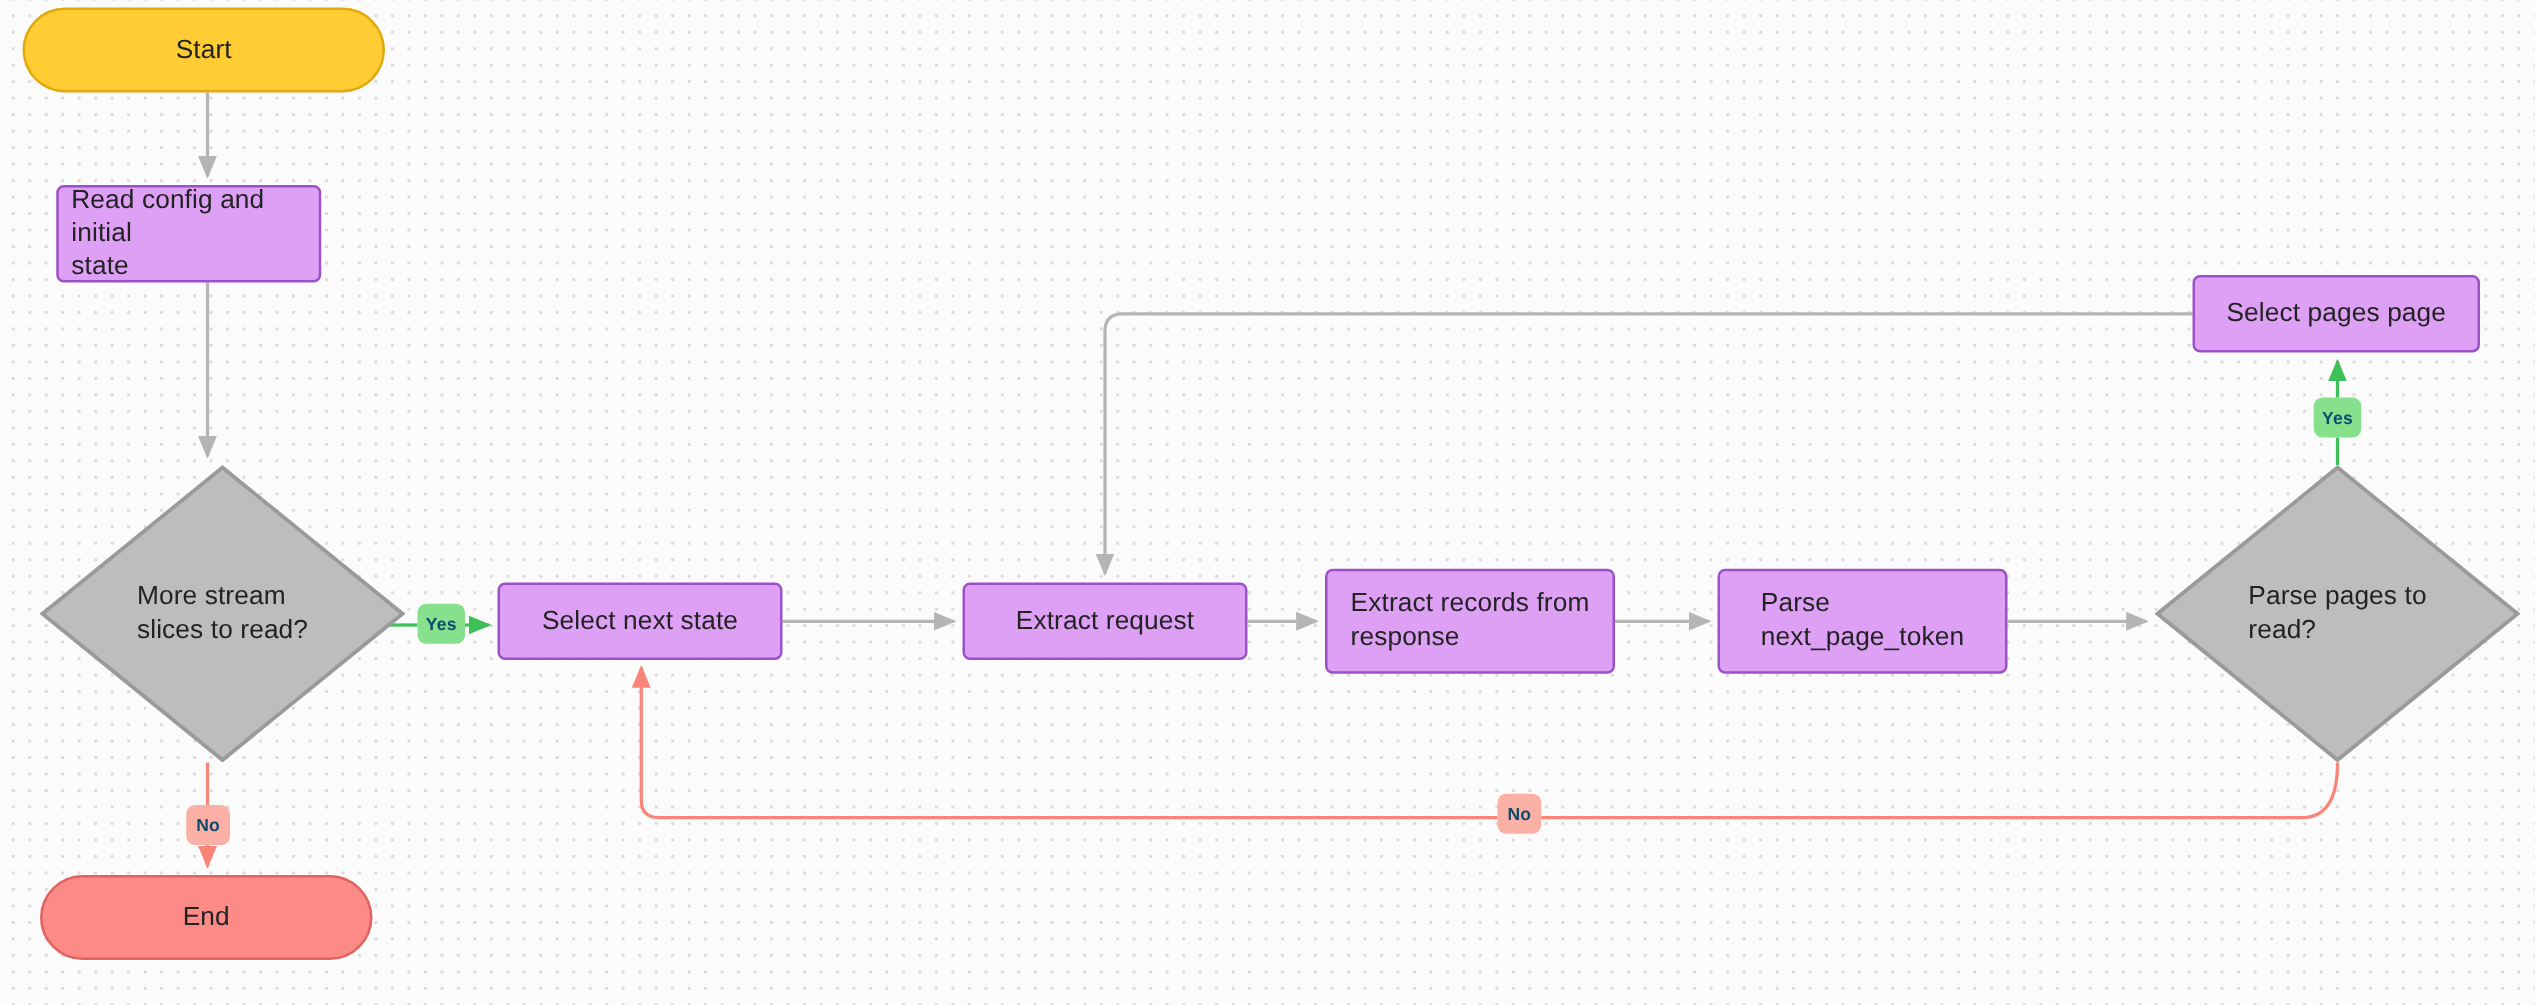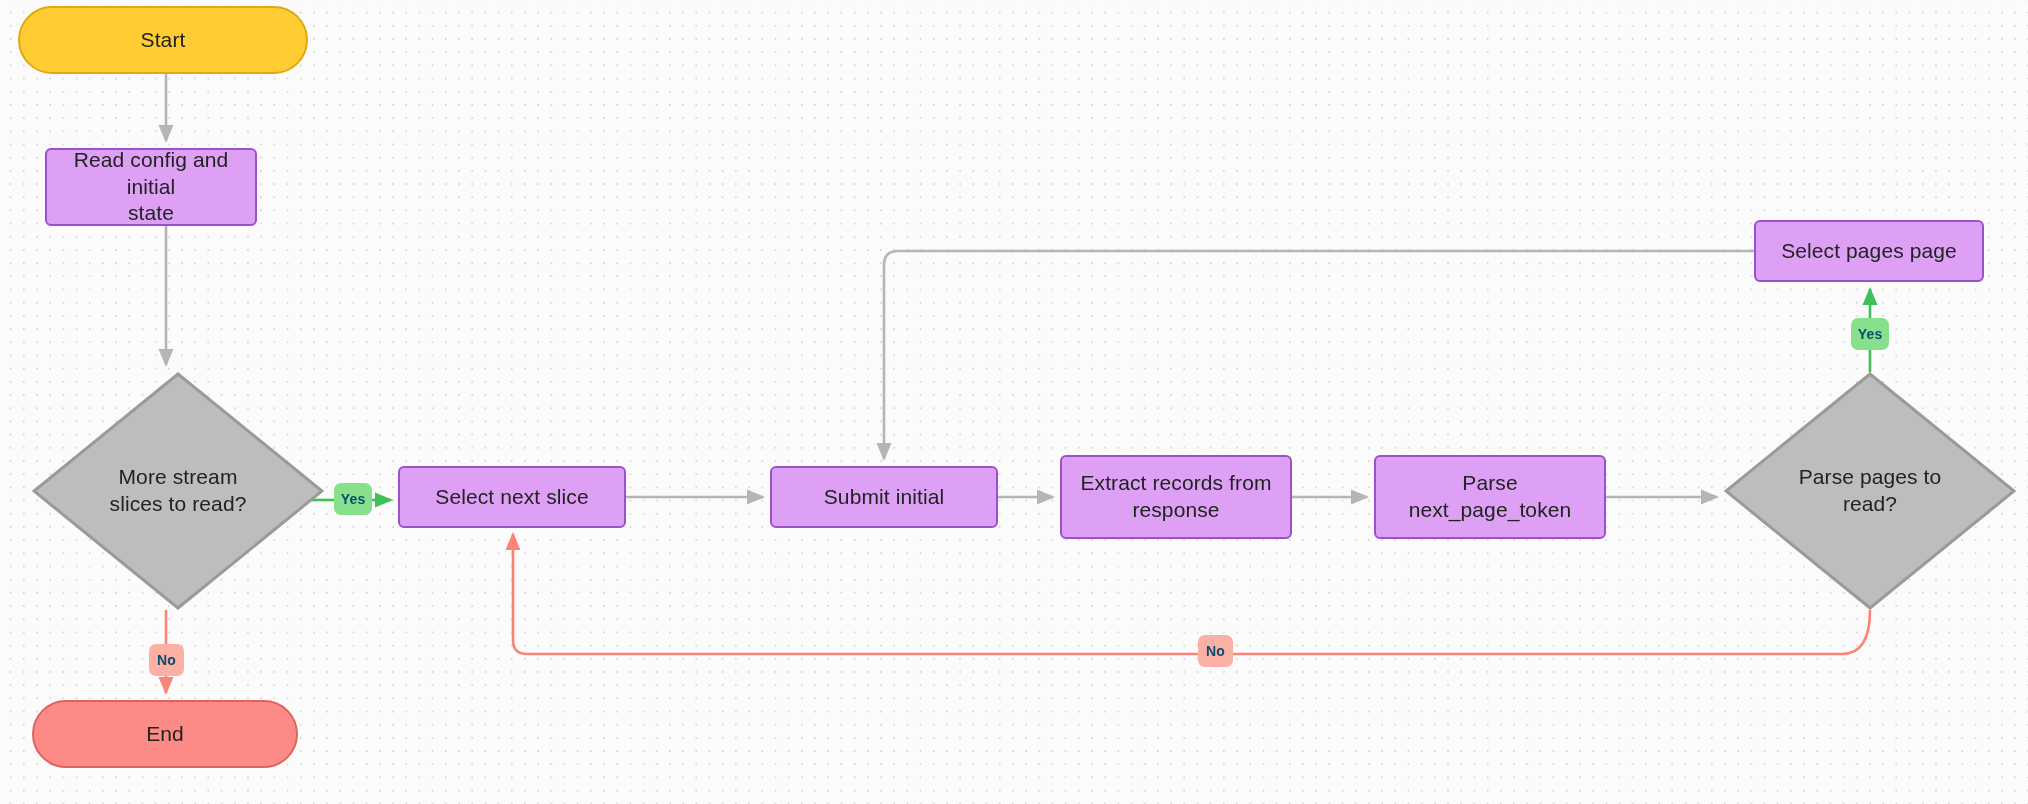--- a/index.html
+++ b/index.html
@@ -28,21 +28,20 @@
     width: 2028px;
     height: 804px;
     pointer-events: none;
   }
   .node {
     position: absolute;
     box-sizing: border-box;
     display: flex;
     align-items: center;
     justify-content: center;
-    text-align: center;
     color: #222222;
     font-size: 21px;
     line-height: 1.28;
     letter-spacing: 0.1px;
     z-index: 3;
   }
   .node-label {
     display: block;
     white-space: pre-line;
     padding: 0 10px;
@@ -172,25 +171,25 @@
     </svg>
     <span class="node-label">More stream
 slices to read?</span>
   </div>
 
   <div class="node n-terminator n-end" style="left:32px; top:700px; width:266px; height:68px;">
     <span class="node-label">End</span>
   </div>
 
   <div class="node n-process" style="left:398px; top:466px; width:228px; height:62px;">
-    <span class="node-label">Select next slice</span>
+    <span class="node-label">Select next state</span>
   </div>
 
   <div class="node n-process" style="left:770px; top:466px; width:228px; height:62px;">
-    <span class="node-label">Submit initial</span>
+    <span class="node-label">Extract request</span>
   </div>
 
   <div class="node n-process" style="left:1060px; top:455px; width:232px; height:84px;">
     <span class="node-label">Extract records from
 response</span>
   </div>
 
   <div class="node n-process" style="left:1374px; top:455px; width:232px; height:84px;">
     <span class="node-label">Parse
 next_page_token</span>

